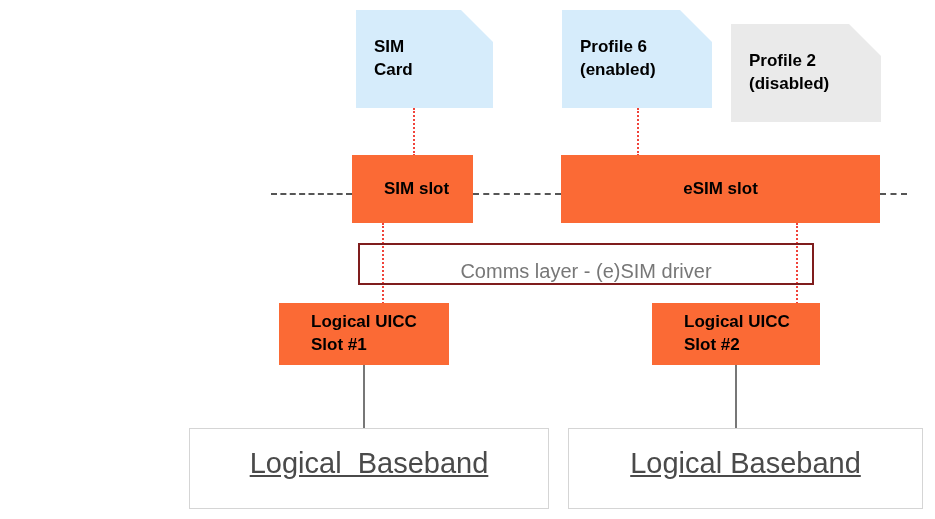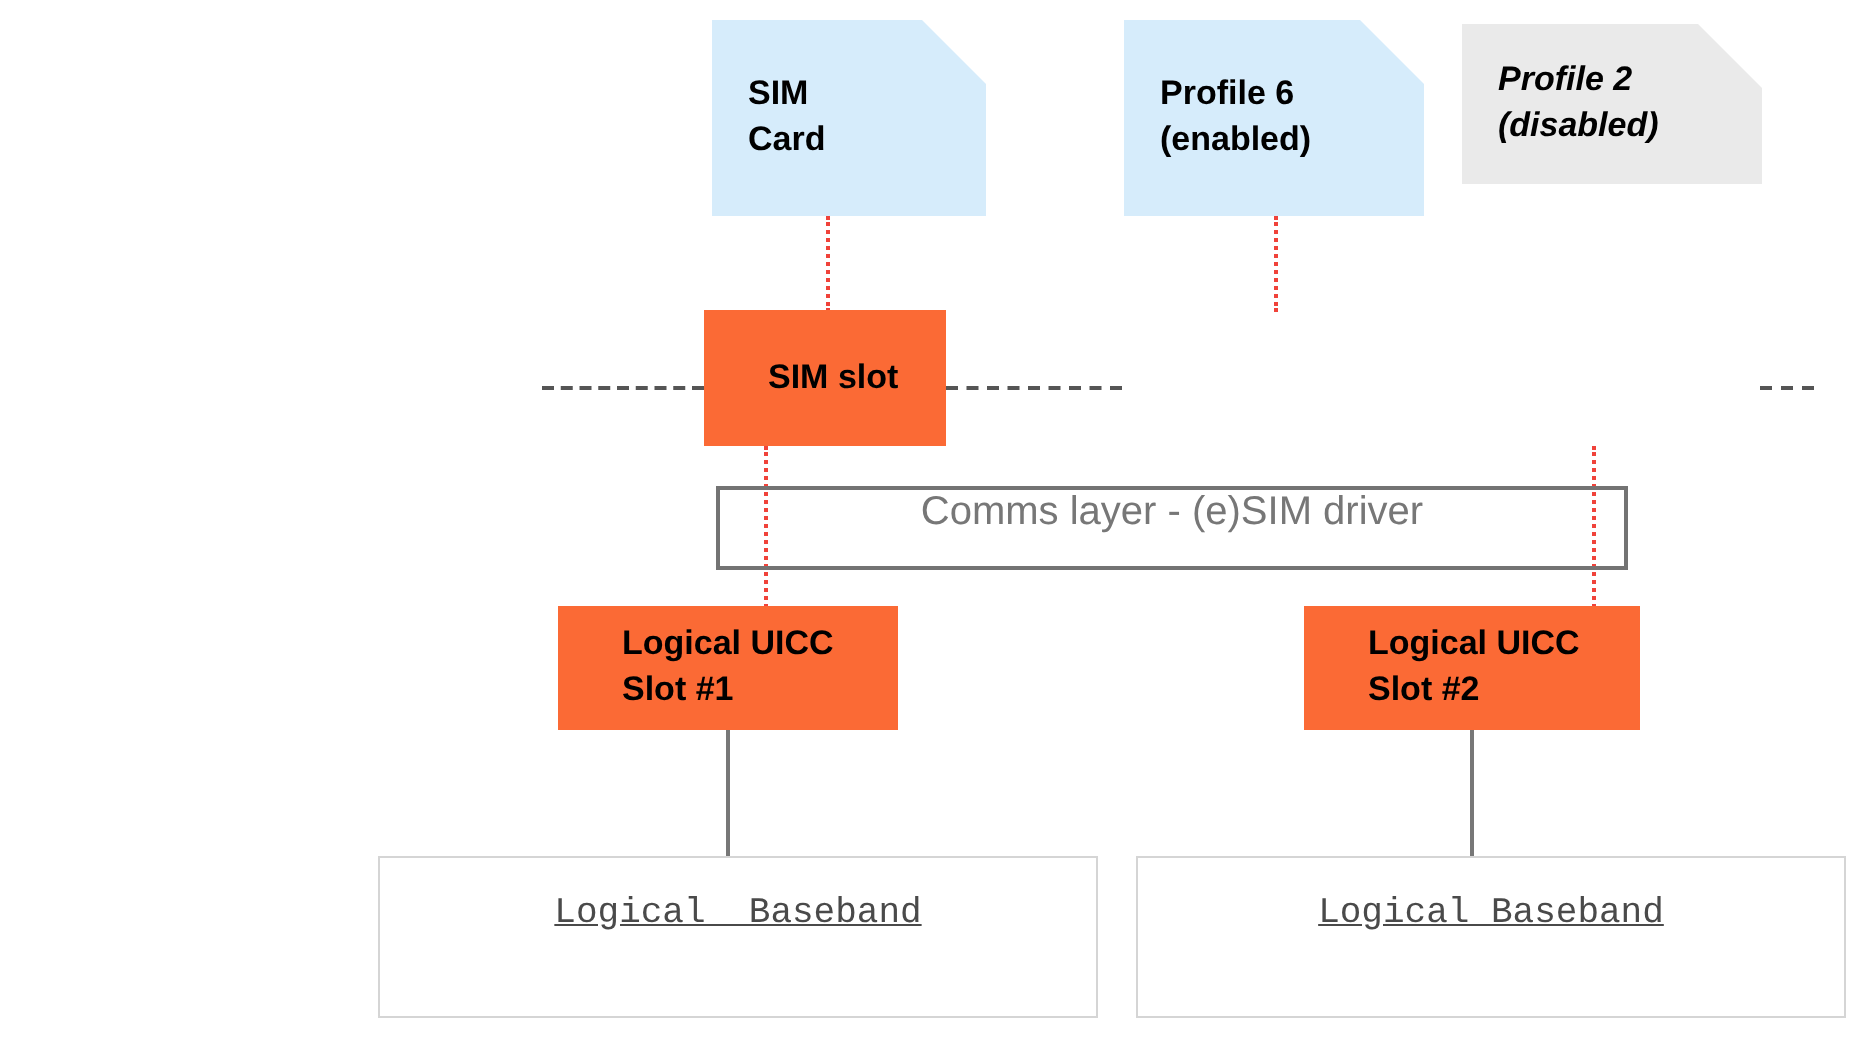--- a/index.html
+++ b/index.html
@@ -64,48 +64,47 @@
     padding-left: 30px;
   }
   .iface .label {
     font-size: 15px;
     font-weight: bold;
     color: #111111;
   }
 
   
   .comms {
-    border: 2px solid #737373;
+    border: 2px solid #7f1d1d;
     background: transparent;
     display: flex;
-    align-items: flex-start;
+    align-items: flex-end;
     justify-content: center;
   }
   .comms .label {
     font-size: 20px;
     font-weight: normal;
     color: #777777;
   }
 
   
   .baseband {
     border: 1px solid #d5d5d5;
     background: #ffffff;
     display: flex;
     align-items: flex-start;
     justify-content: center;
     padding-top: 18px;
   }
   .baseband .label {
-    font-size: 18px;
+    font-size: 29px;
     font-weight: normal;
     color: #4a4a4a;
     text-decoration: underline;
     white-space: pre;
-    font-family: Liberation Mono, monospace;
   }
 
   
   .conn { position: absolute; }
 
   .dotted-red-v {
     border-left: 2px dotted #f0433a;
     width: 0;
   }
   .dashed-gray-h {
@@ -125,40 +124,43 @@
   <div class="node card card-blue" style="left:356px; top:10px; width:137px; height:98px;">
     <span class="label">SIM
 Card</span>
   </div>
 
   <div class="node card card-blue" style="left:562px; top:10px; width:150px; height:98px;">
     <span class="label">Profile 6
 (enabled)</span>
   </div>
 
-  <div class="node card card-gray" style="left:731px; top:12px; width:150px; height:80px;font-style:italic;">
+  <div class="node card card-gray" style="left:731px; top:24px; width:150px; height:98px;">
     <span class="label">Profile 2
 (disabled)</span>
   </div>
 
   <div class="conn dotted-red-v" style="left:413px; top:108px; height:48px;"></div>
 
   <div class="conn dotted-red-v" style="left:637px; top:108px; height:48px;"></div>
 
 
   <div class="conn dashed-gray-h" style="left:271px; top:193px; width:81px;"></div>
 
   <div class="conn dashed-gray-h" style="left:473px; top:193px; width:88px;"></div>
 
   <div class="conn dashed-gray-h" style="left:880px; top:193px; width:27px;"></div>
 
   <div class="node orange left" style="left:352px; top:155px; width:121px; height:68px;">
     <span class="label">SIM slot</span>
   </div>
 
+  <div class="node orange center" style="left:561px; top:155px; width:319px; height:68px;">
+    <span class="label">eSIM slot</span>
+  </div>
 
   <div class="conn dotted-red-v" style="left:382px; top:223px; height:85px;"></div>
 
   <div class="conn dotted-red-v" style="left:796px; top:223px; height:85px;"></div>
 
   <div class="node comms" style="left:358px; top:243px; width:456px; height:42px;">
     <span class="label">Comms layer - (e)SIM driver</span>
   </div>
 
   <div class="node orange left" style="left:279px; top:303px; width:170px; height:62px;">

